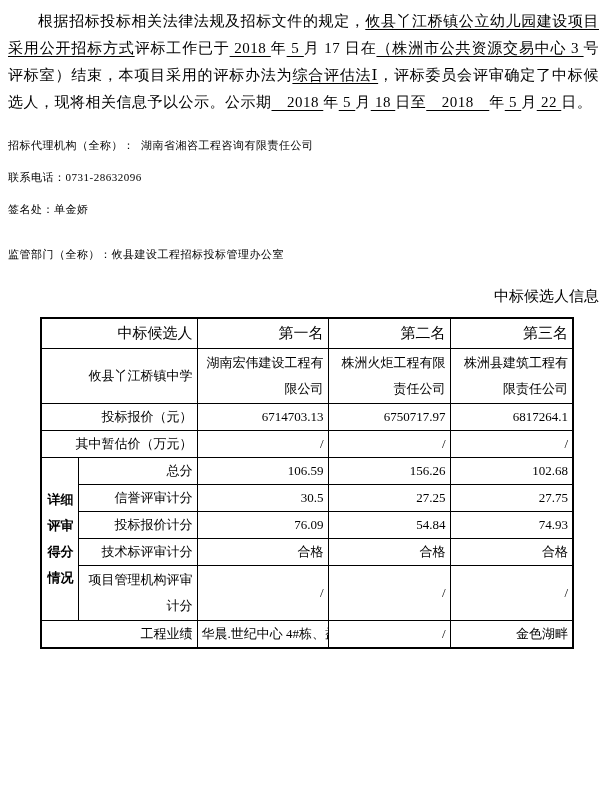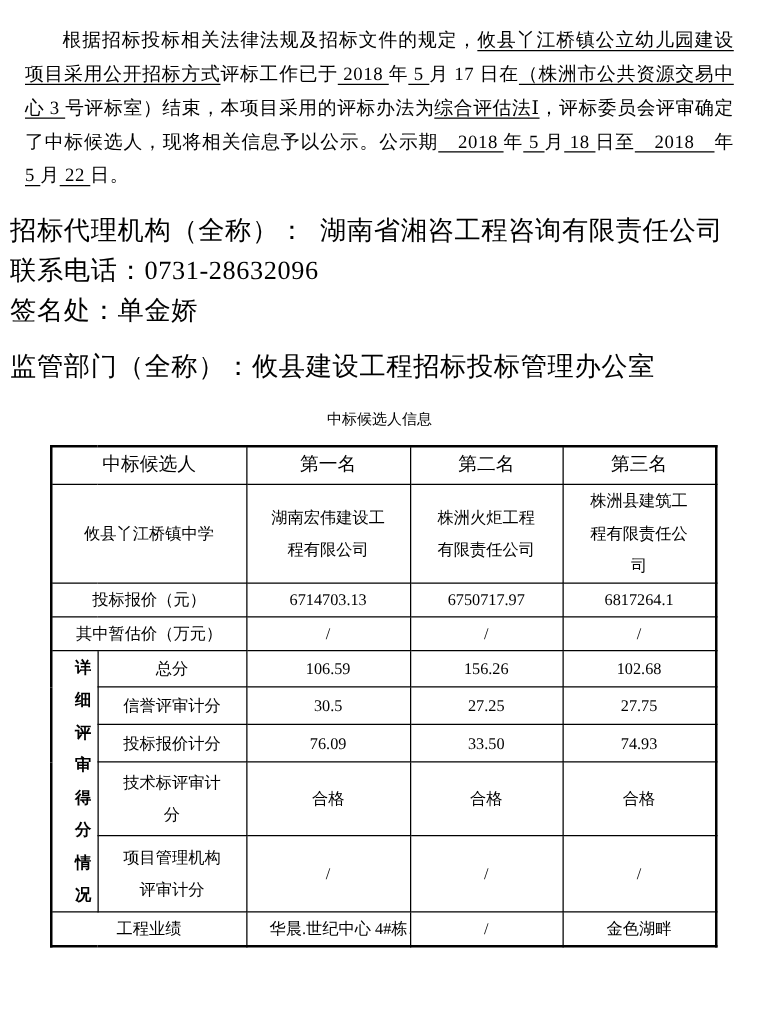--- a/index.html
+++ b/index.html
@@ -12,61 +12,61 @@
     width: 613px;
     height: 811px;
     overflow: hidden;
     font-family: "Liberation Serif", "DejaVu Serif", serif;
   }
   .page {
     padding: 8px 14px 0 8px;
   }
   
   .intro {
-    margin: 12px;
+    margin: 0;
     font-size: 15px;
     line-height: 27px;
     text-align: justify;
     text-indent: 2em;
     letter-spacing: 0.5px;
   }
   .intro span.u {
     text-decoration: underline;
     text-underline-offset: 3px;
   }
   
   .sec { margin-top: 13px; }
   .sec .line {
-    font-size: 21px;
+    font-size: 11px;
     line-height: 32px;
     white-space: pre-wrap;
     letter-spacing: 0.5px;
   }
   
   .tbl-title {
-    text-align: center;
-    font-size: 12px;
+    text-align: right;
+    font-size: 15px;
     line-height: 26px;
     margin-top: 3px;
   }
   
   table.cands {
     border-collapse: collapse;
     table-layout: fixed;
     width: 532px;
     margin: 8px 0 0 32px;
     border: 2px solid #000;
   }
   table.cands td {
     border: 1px solid #000;
-    text-align: center;
+    text-align: right;
     vertical-align: middle;
     font-size: 13px;
     line-height: 26px;
-    padding: 0 18px;
+    padding: 0 4px;
     overflow: hidden;
   }
   .col-narrow { width: 37px; }
   .col-sub    { width: 119px; }
   .col-a      { width: 131px; }
   .col-b      { width: 122px; }
   .col-c      { width: 123px; }
   tr.hdr  { height: 30px; }
   tr.hdr td { font-size: 15px; }
   tr.r    { height: 27px; }
@@ -143,21 +143,21 @@
       </tr>
       <tr class="r">
         <td>信誉评审计分</td>
         <td>30.5</td>
         <td>27.25</td>
         <td>27.75</td>
       </tr>
       <tr class="r">
         <td>投标报价计分</td>
         <td>76.09</td>
-        <td>33.50</td>
+        <td>54.84</td>
         <td>74.93</td>
       </tr>
       <tr class="r">
         <td>技术标评审计分</td>
         <td>合格</td>
         <td>合格</td>
         <td>合格</td>
       </tr>
       <tr class="tall">
         <td>项目管理机构评审计分</td>

